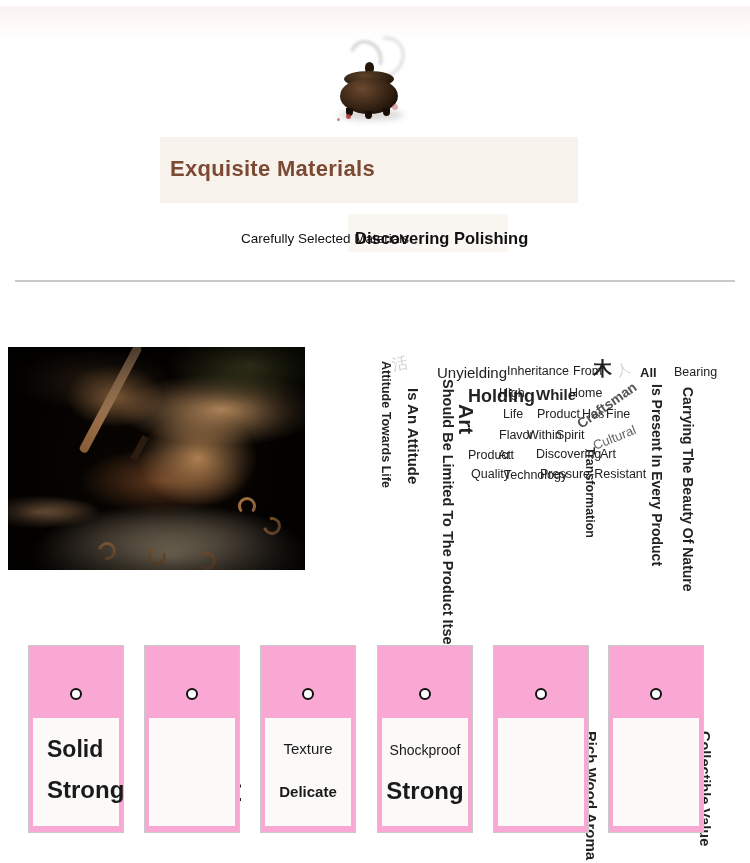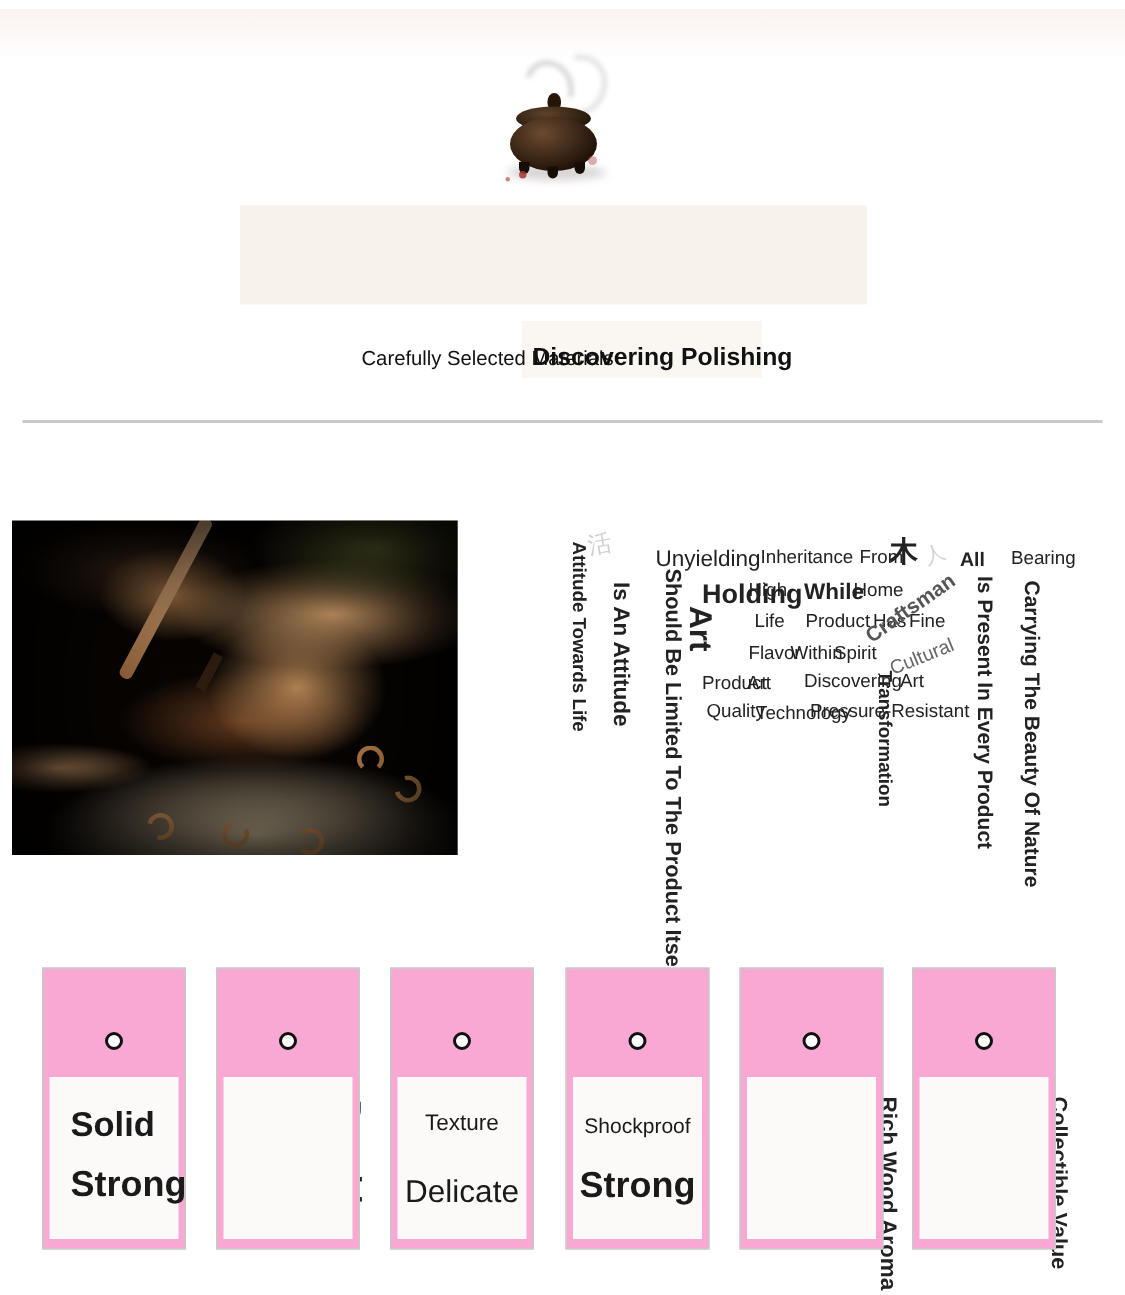--- a/index.html
+++ b/index.html
@@ -83,20 +83,21 @@
     <div class="pot-body"></div>
     <div class="pot-foot" style="left:14px;top:70px;"></div>
     <div class="pot-foot" style="left:33px;top:73px;"></div>
     <div class="pot-foot" style="left:51px;top:70px;"></div>
     <div class="petal" style="left:14px;top:76px;width:5px;height:5px;background:rgba(168,53,50,.85);"></div>
     <div class="petal" style="left:5px;top:80px;width:3px;height:3px;background:rgba(168,53,50,.6);"></div>
     <div class="petal" style="left:60px;top:66px;width:6px;height:6px;background:rgba(190,90,95,.5);"></div>
   </div>
 
   <div class="title-bg"></div>
+  <div class="title-left">Exquisite Materials</div>
 
   <div class="subtitle-bg"></div>
   <div class="subtitle-left">Carefully Selected Materials</div>
   <div class="subtitle-right">Discovering Polishing</div>
 
   <div class="divider"></div>
 
   <div class="photo">
     <div class="tool"></div>
     <div class="tooltip"></div>
@@ -157,21 +158,21 @@
         <div class="line left" style="top: 130px; font-size: 24px; font-weight: 700;">Strong</div>
       </div>
       <div class="card" style="left: 144px;">
         <div class="backdrop"></div>
         <div class="ring"></div>
       </div>
       <div class="card" style="left: 260px;">
         <div class="backdrop"></div>
         <div class="ring"></div>
         <div class="line center" style="top: 94px; font-size: 15px; font-weight: 500;">Texture</div>
-        <div class="line center" style="top: 137px; font-size: 21px; font-weight: 400;">Delicate</div>
+        <div class="line center" style="top: 137px; font-size: 15px; font-weight: 700;">Delicate</div>
       </div>
       <div class="card" style="left: 377px;">
         <div class="backdrop"></div>
         <div class="ring"></div>
         <div class="line center" style="top: 96px; font-size: 14px; font-weight: 500;">Shockproof</div>
         <div class="line center" style="top: 131px; font-size: 24px; font-weight: 700;">Strong</div>
       </div>
       <div class="card" style="left: 493px;">
         <div class="backdrop"></div>
         <div class="ring"></div>

